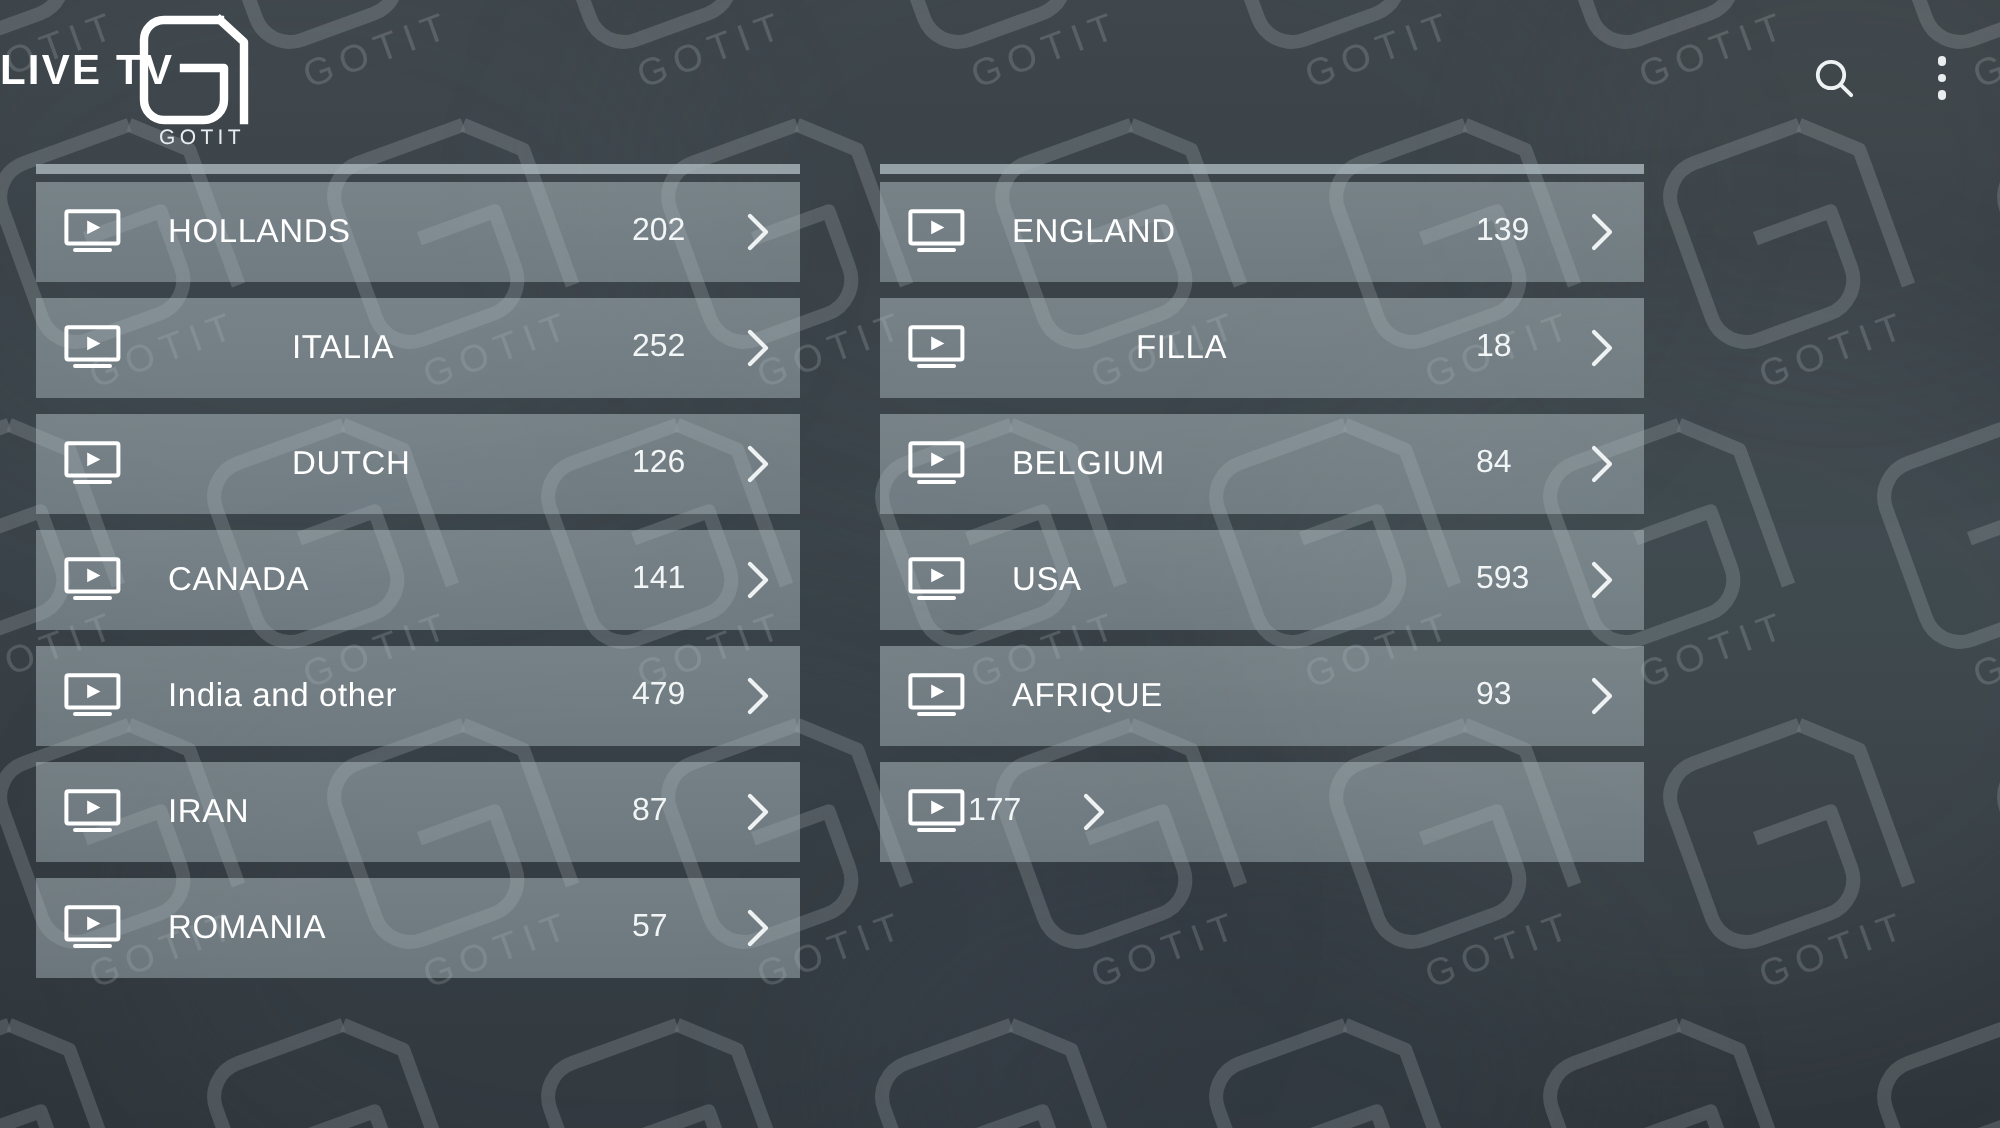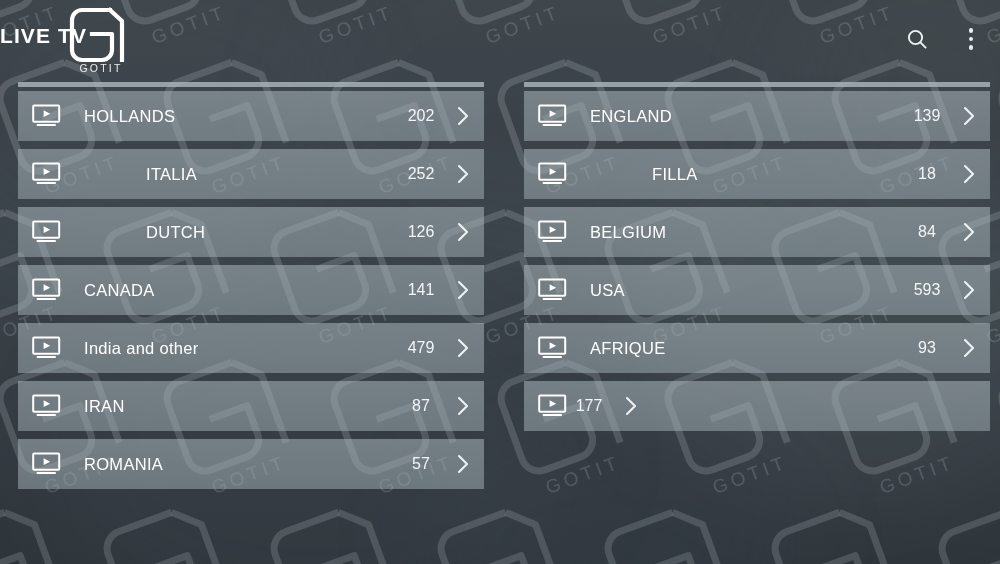--- a/index.html
+++ b/index.html
@@ -102,21 +102,21 @@
     position: absolute;
     left: 0;
     top: 82px;
     width: 1000px;
     height: 482px;
     display: flex;
     z-index: 4;
   }
   .column {
     position: relative;
-    width: 466px;
+    width: 382px;
     overflow: hidden;
   }
   .col-left  { margin-left: 18px; }
   .col-right { margin-left: 40px; }
 
   .sliver {
     height: 5px;
     background: rgba(168,182,188,.82);
     margin-bottom: 4px;
   }
@@ -159,21 +159,21 @@
     text-overflow: ellipsis;
     position: relative;
     z-index: 1;
   }
   .row-label.indent { padding-left: 84px; }
 
   .row-count {
     flex: 0 0 auto;
     color: #f2f5f6;
     font-size: 16px;
-    text-align: center;
+    text-align: left;
     min-width: 42px;
     position: relative;
     z-index: 1;
   }
 
   .row-chevron {
     flex: 0 0 auto;
     width: 42px;
     display: flex;
     align-items: center;

